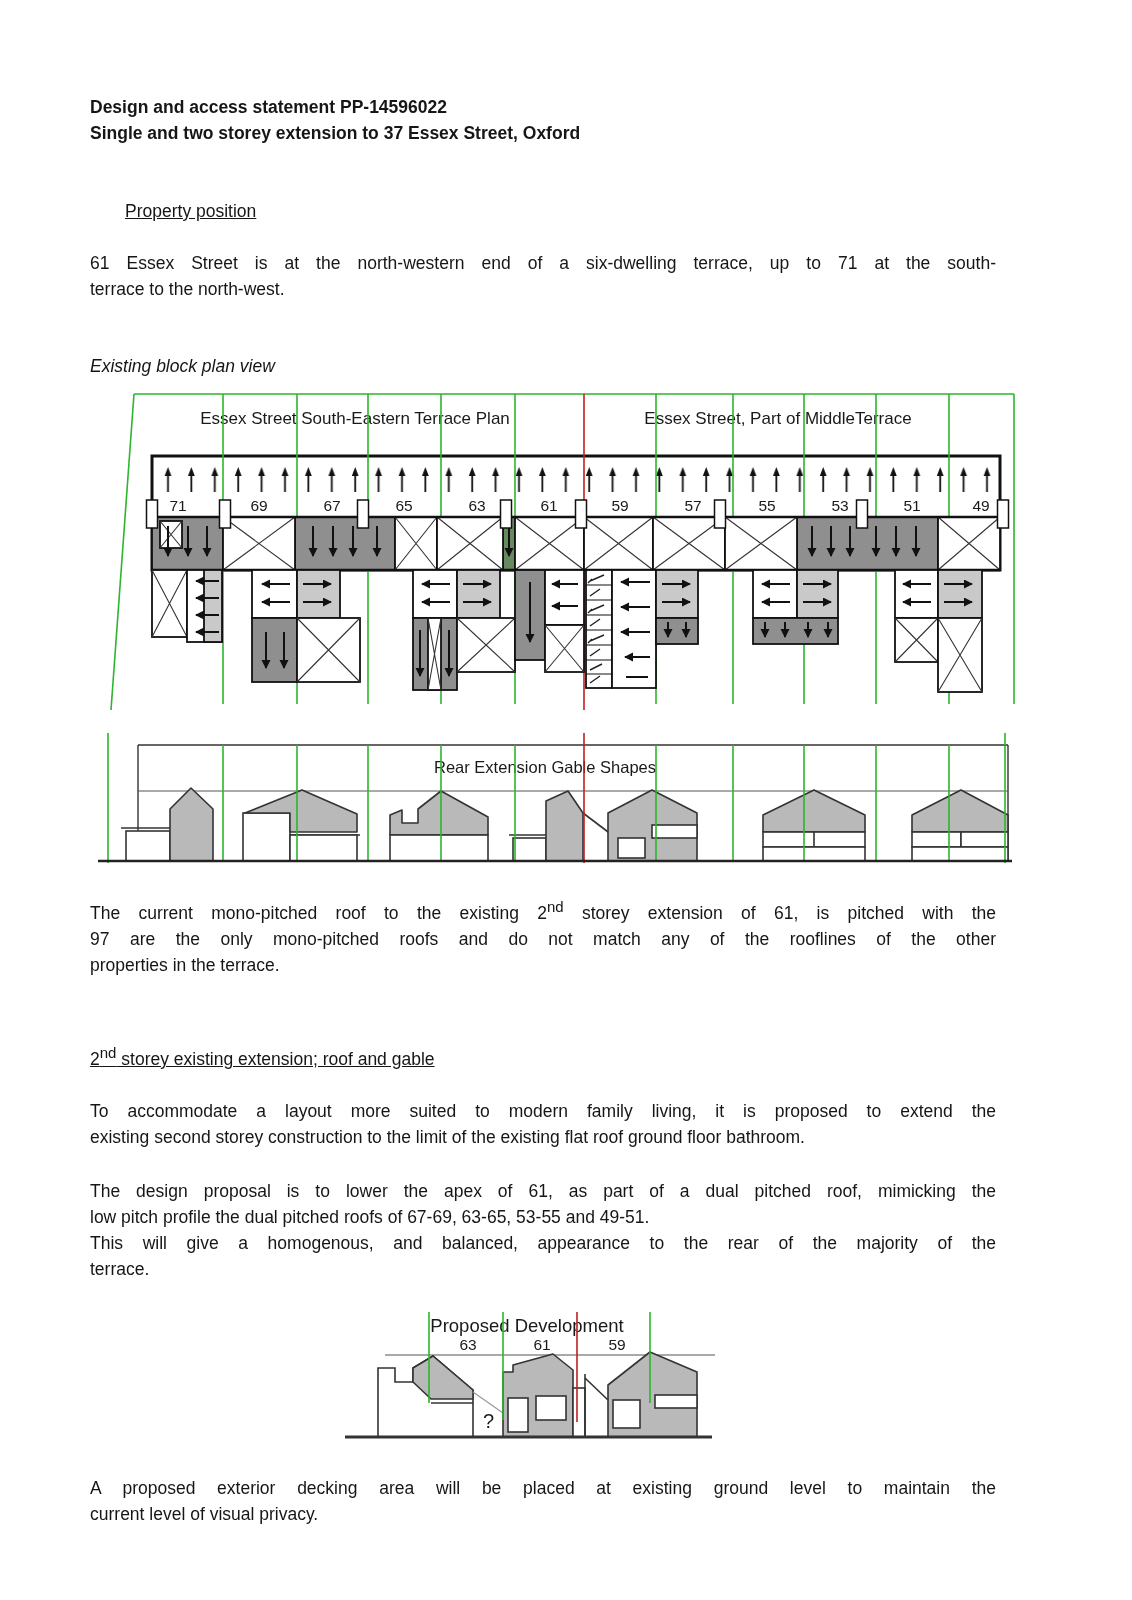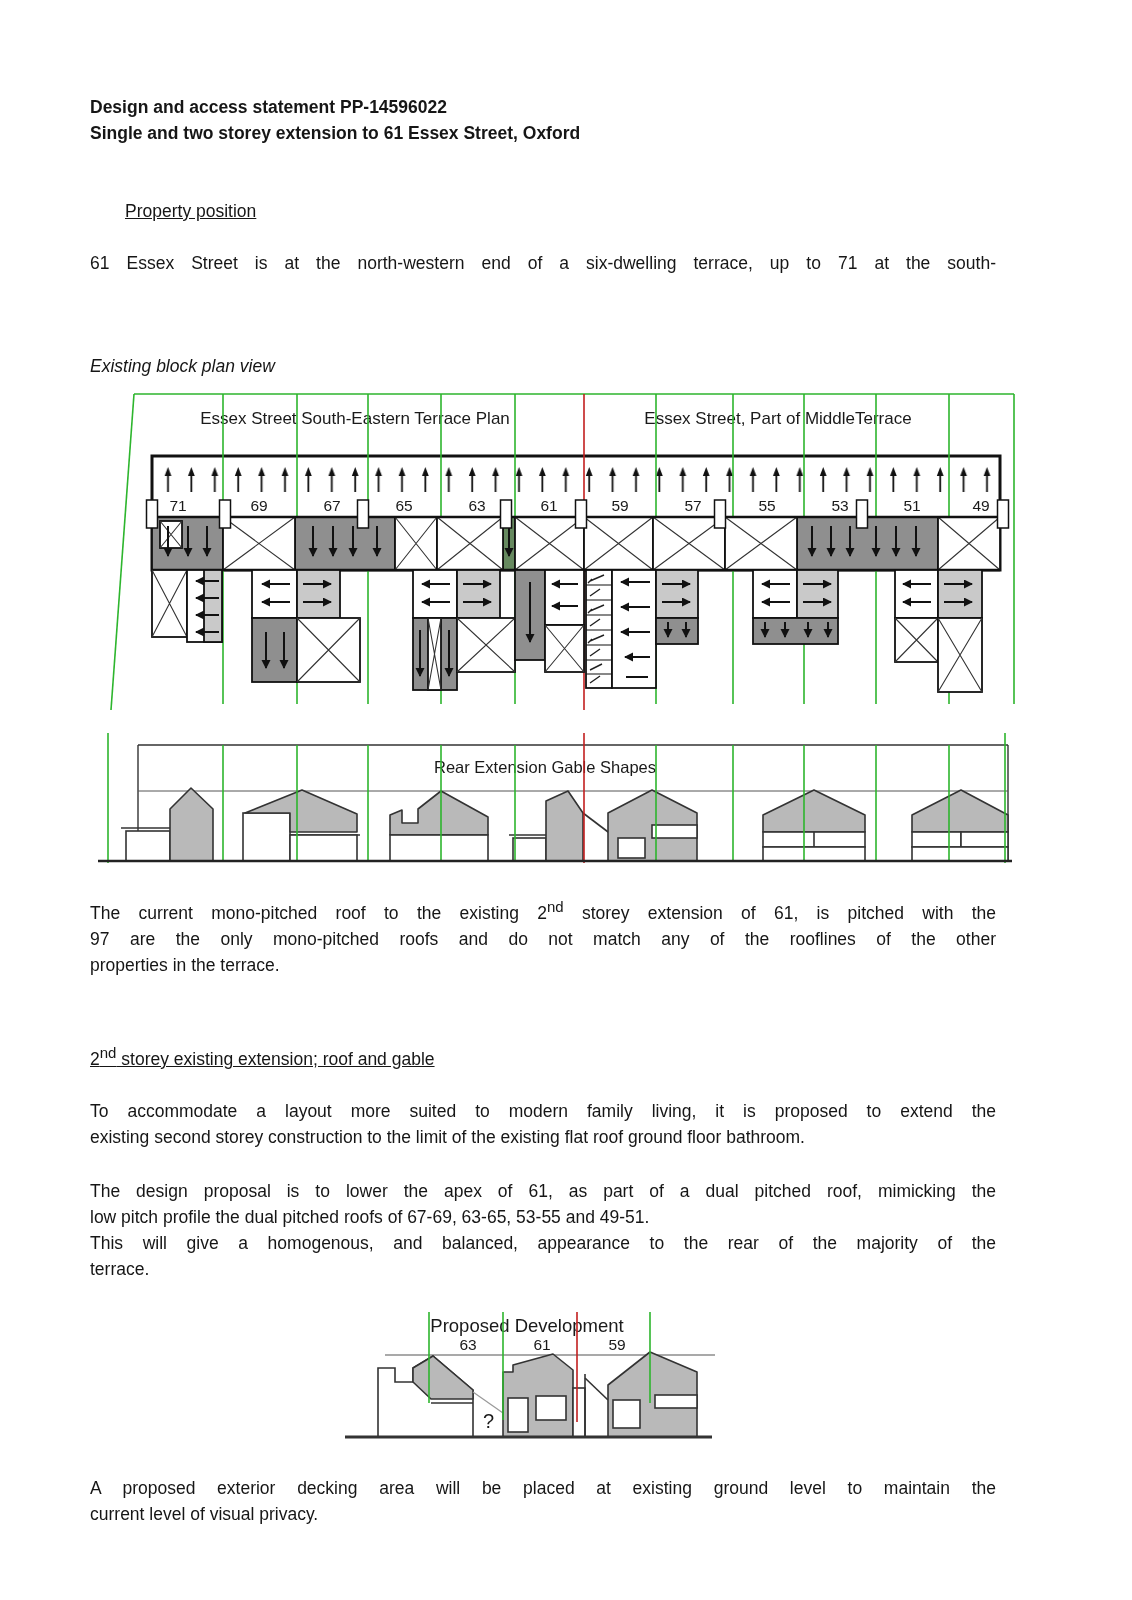--- a/index.html
+++ b/index.html
@@ -28,27 +28,28 @@
   .wall{fill:#ffffff;stroke:#333;stroke-width:1.6;}
   .hl{stroke:#333;stroke-width:1.6;fill:none;}
 </style>
 </head>
 <body>
 
 <div class="page">
 
   <div class="abs t bold" style="left:90px;top:94px;">
     <div>Design and access statement PP-14596022</div>
-    <div>Single and two storey extension to 61 Essex Street, Oxford</div>
+    <div>Single and two storey extension to 37 Essex Street, Oxford</div>
   </div>
 
   <div class="abs t und" style="left:90px;top:198px;margin-left:35px;">Property position</div>
 
   <div class="abs t col" style="left:90px;top:250px;">
     <div class="jline">61 Essex Street is at the north-western end of a six-dwelling terrace, up to 71 at the south-</div>
+    <div class="lline">terrace to the north-west.</div>
   </div>
 
   <div class="abs t it" style="left:90px;top:353px;">Existing block plan view</div>
 
   <svg class="abs" style="left:0;top:380px;" width="1132" height="338" viewBox="0 0 1132 338">
     <defs>
       <marker id="ah" markerUnits="userSpaceOnUse" markerWidth="11" markerHeight="11" refX="8" refY="4.5" orient="auto">
         <path d="M0,0 L9,4.5 L0,9 Z" fill="#111"></path>
       </marker>
       <pattern id="upArrs" x="157" y="83" width="23.4" height="33" patternUnits="userSpaceOnUse">

